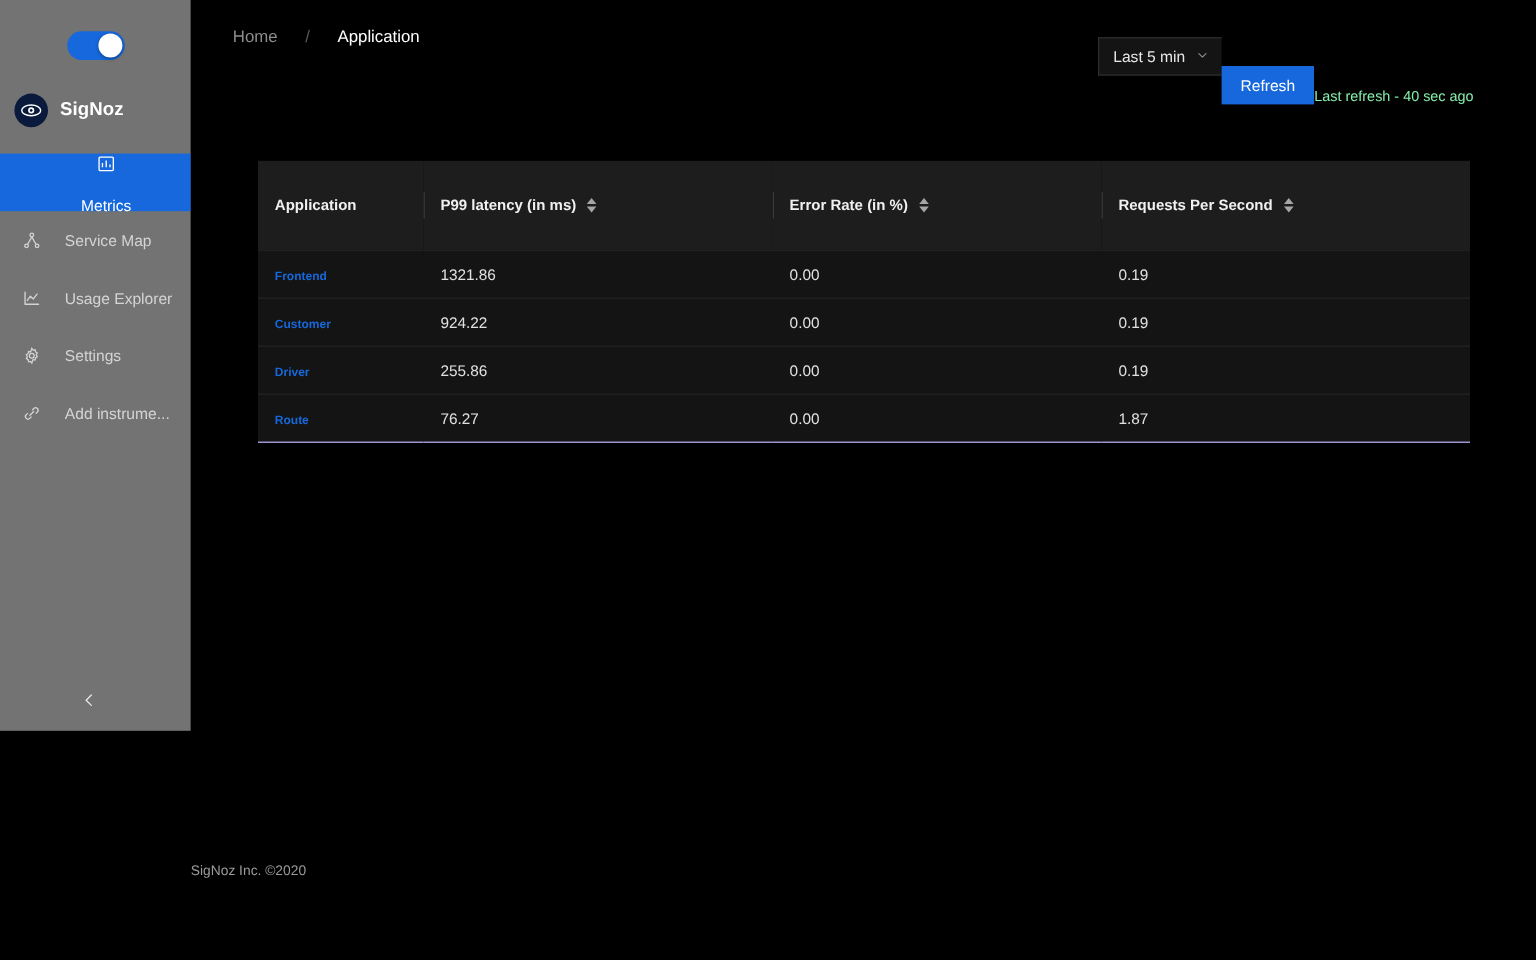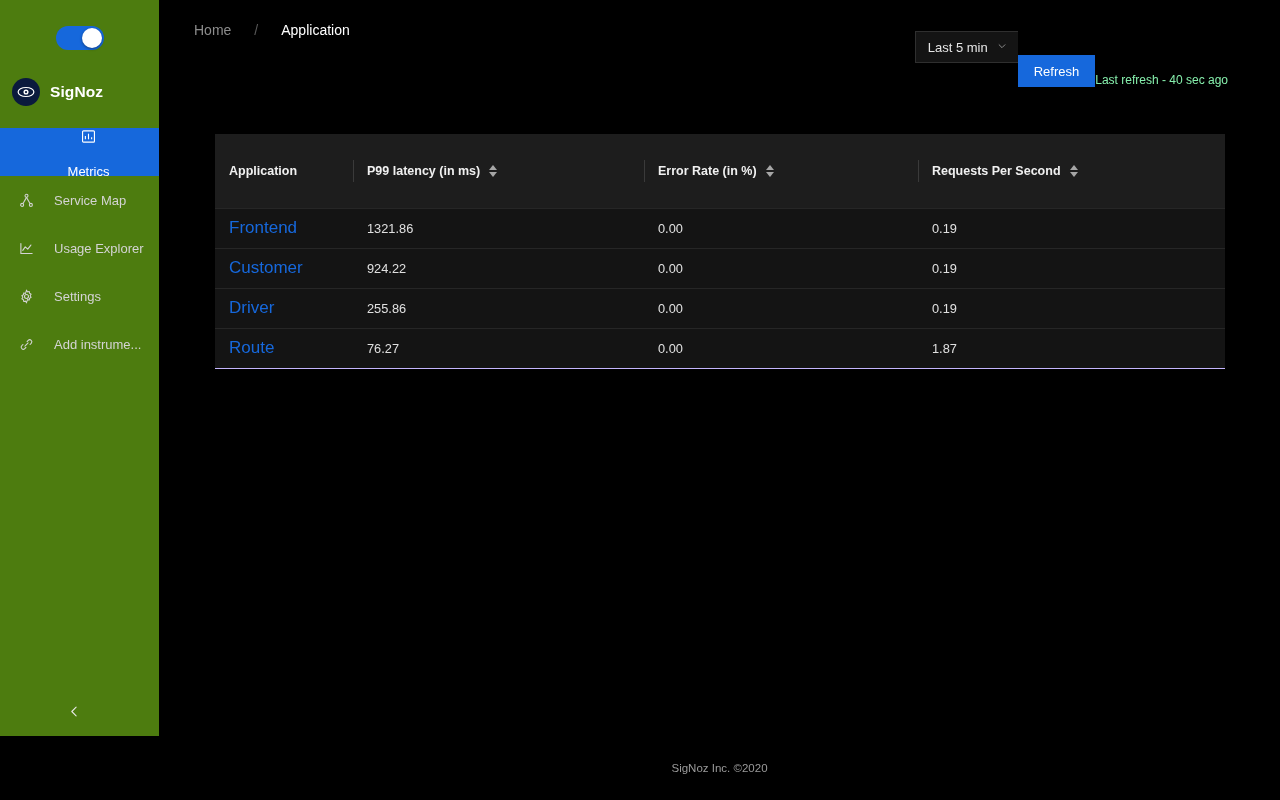--- a/index.html
+++ b/index.html
@@ -17,22 +17,22 @@
     position: relative;
     width: 1280px;
     height: 800px;
     display: flex;
     background: #000000;
   }
 
   
   .sidebar {
     width: 159px;
-    height: 736px;
-    background: #4d7c0f;
+    height: 609px;
+    background: #737373;
     flex: 0 0 159px;
     position: relative;
     display: flex;
     flex-direction: column;
   }
 
   .sidebar-toggle-row {
     height: 70px;
     display: flex;
     align-items: center;
@@ -251,31 +251,31 @@
     color: #e0e0e0;
     padding: 0 0 0 14px;
     border-top: 1px solid #262626;
     background: #141414;
     white-space: nowrap;
   }
   table.metrics tbody tr:last-child td { border-bottom: 1px solid #c4b5fd; }
 
   .app-link {
     color: #1668dc;
-    font-weight: normal;
-    cursor: pointer;
-    font-size: 17px;
+    font-weight: bold;
+    cursor: pointer;
+    font-size: 10px;
   }
 
   .footer {
     position: absolute;
     left: 0;
     right: 0;
-    top: 762px;
-    text-align: center;
+    top: 720px;
+    text-align: left;
     color: #9a9a9a;
     font-size: 11.5px;
   }
 </style>
 </head>
 <body>
 
 <div class="app">
 
   <aside class="sidebar">

